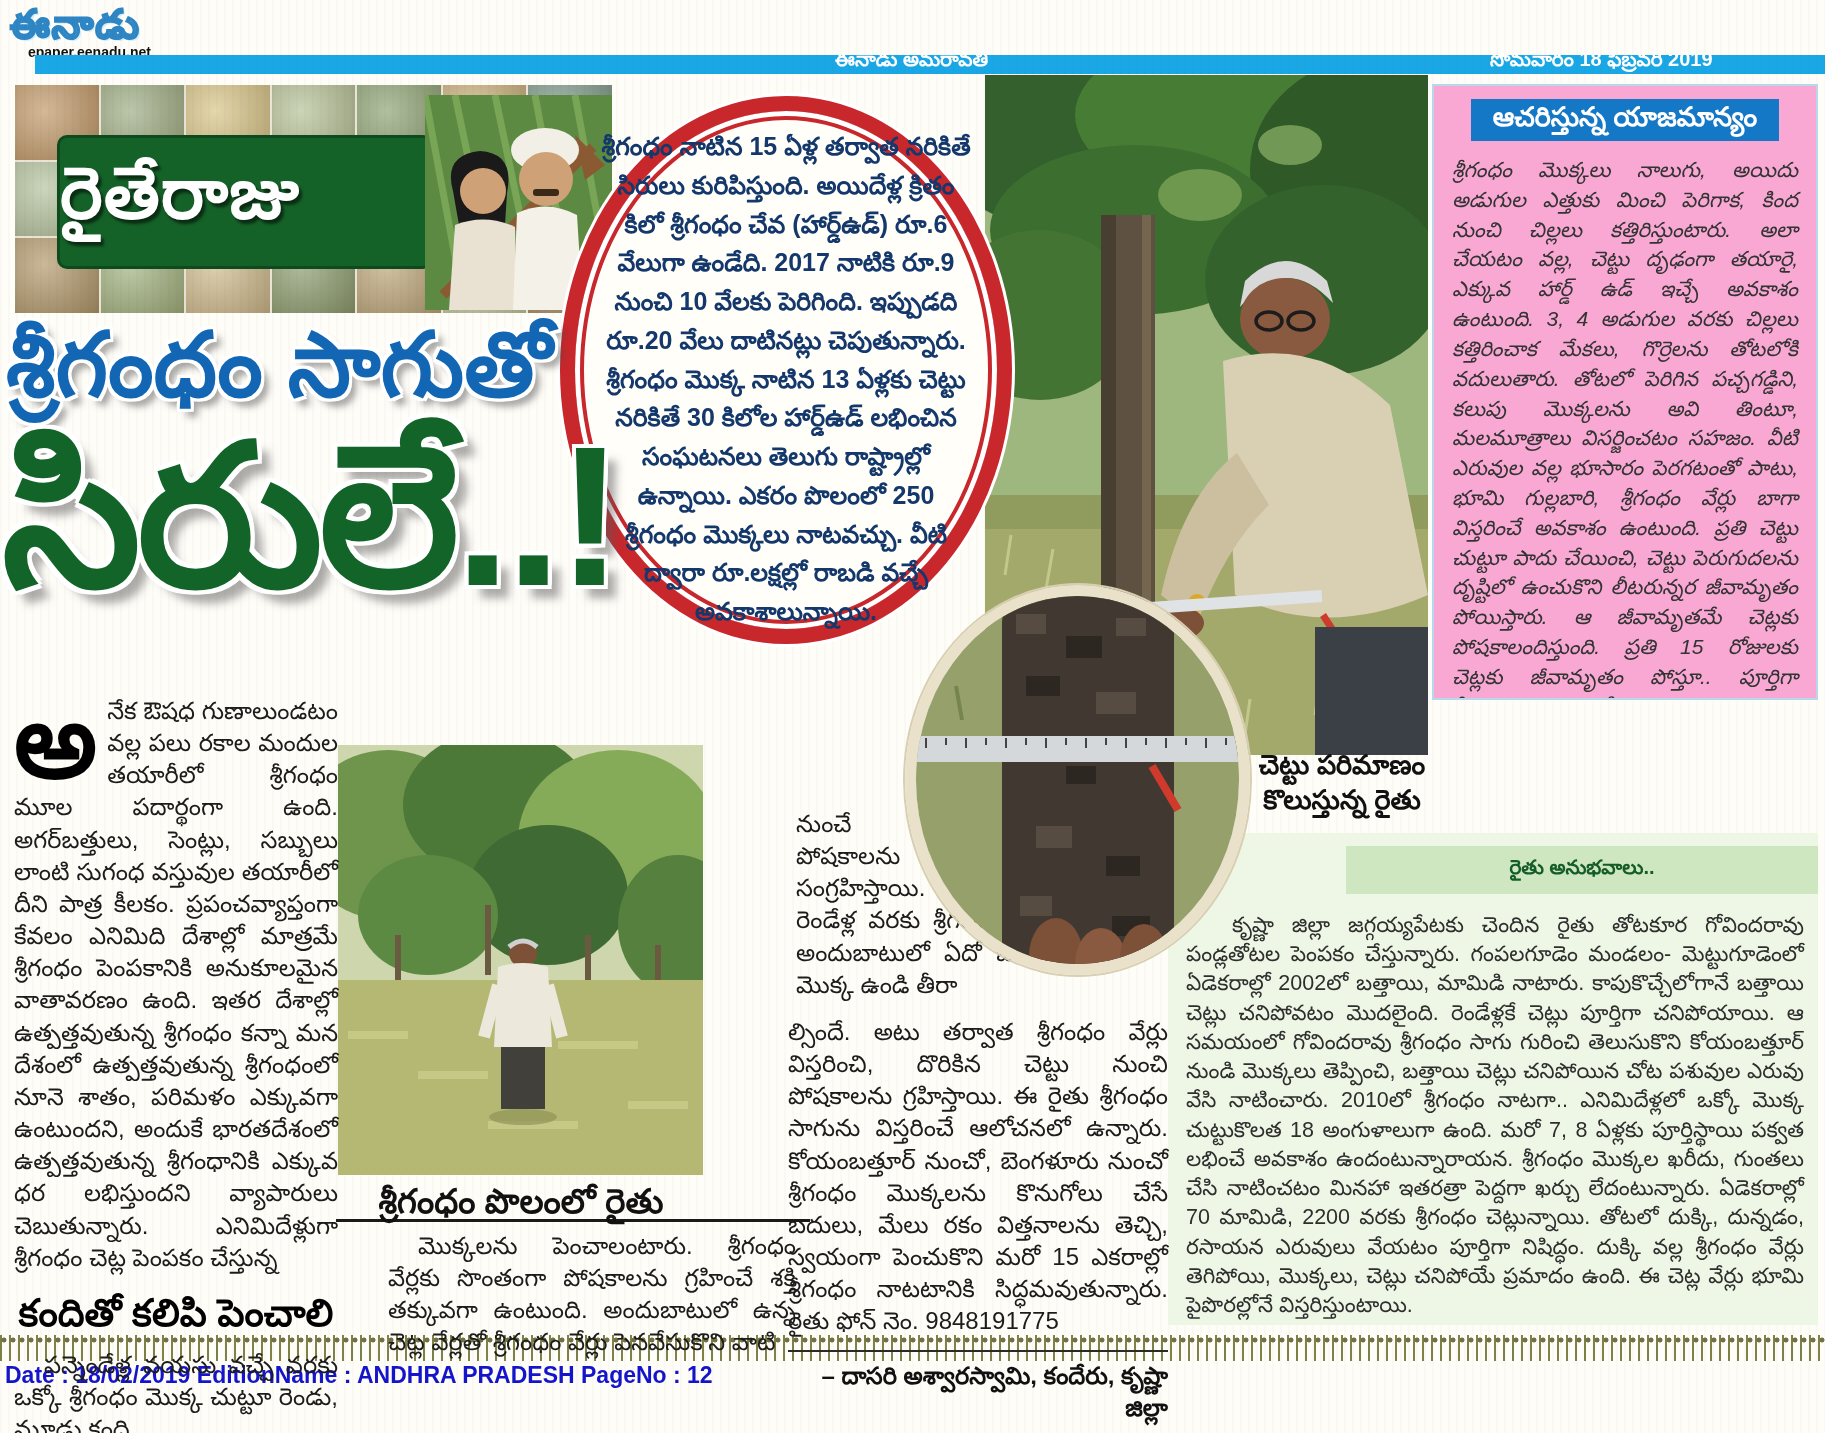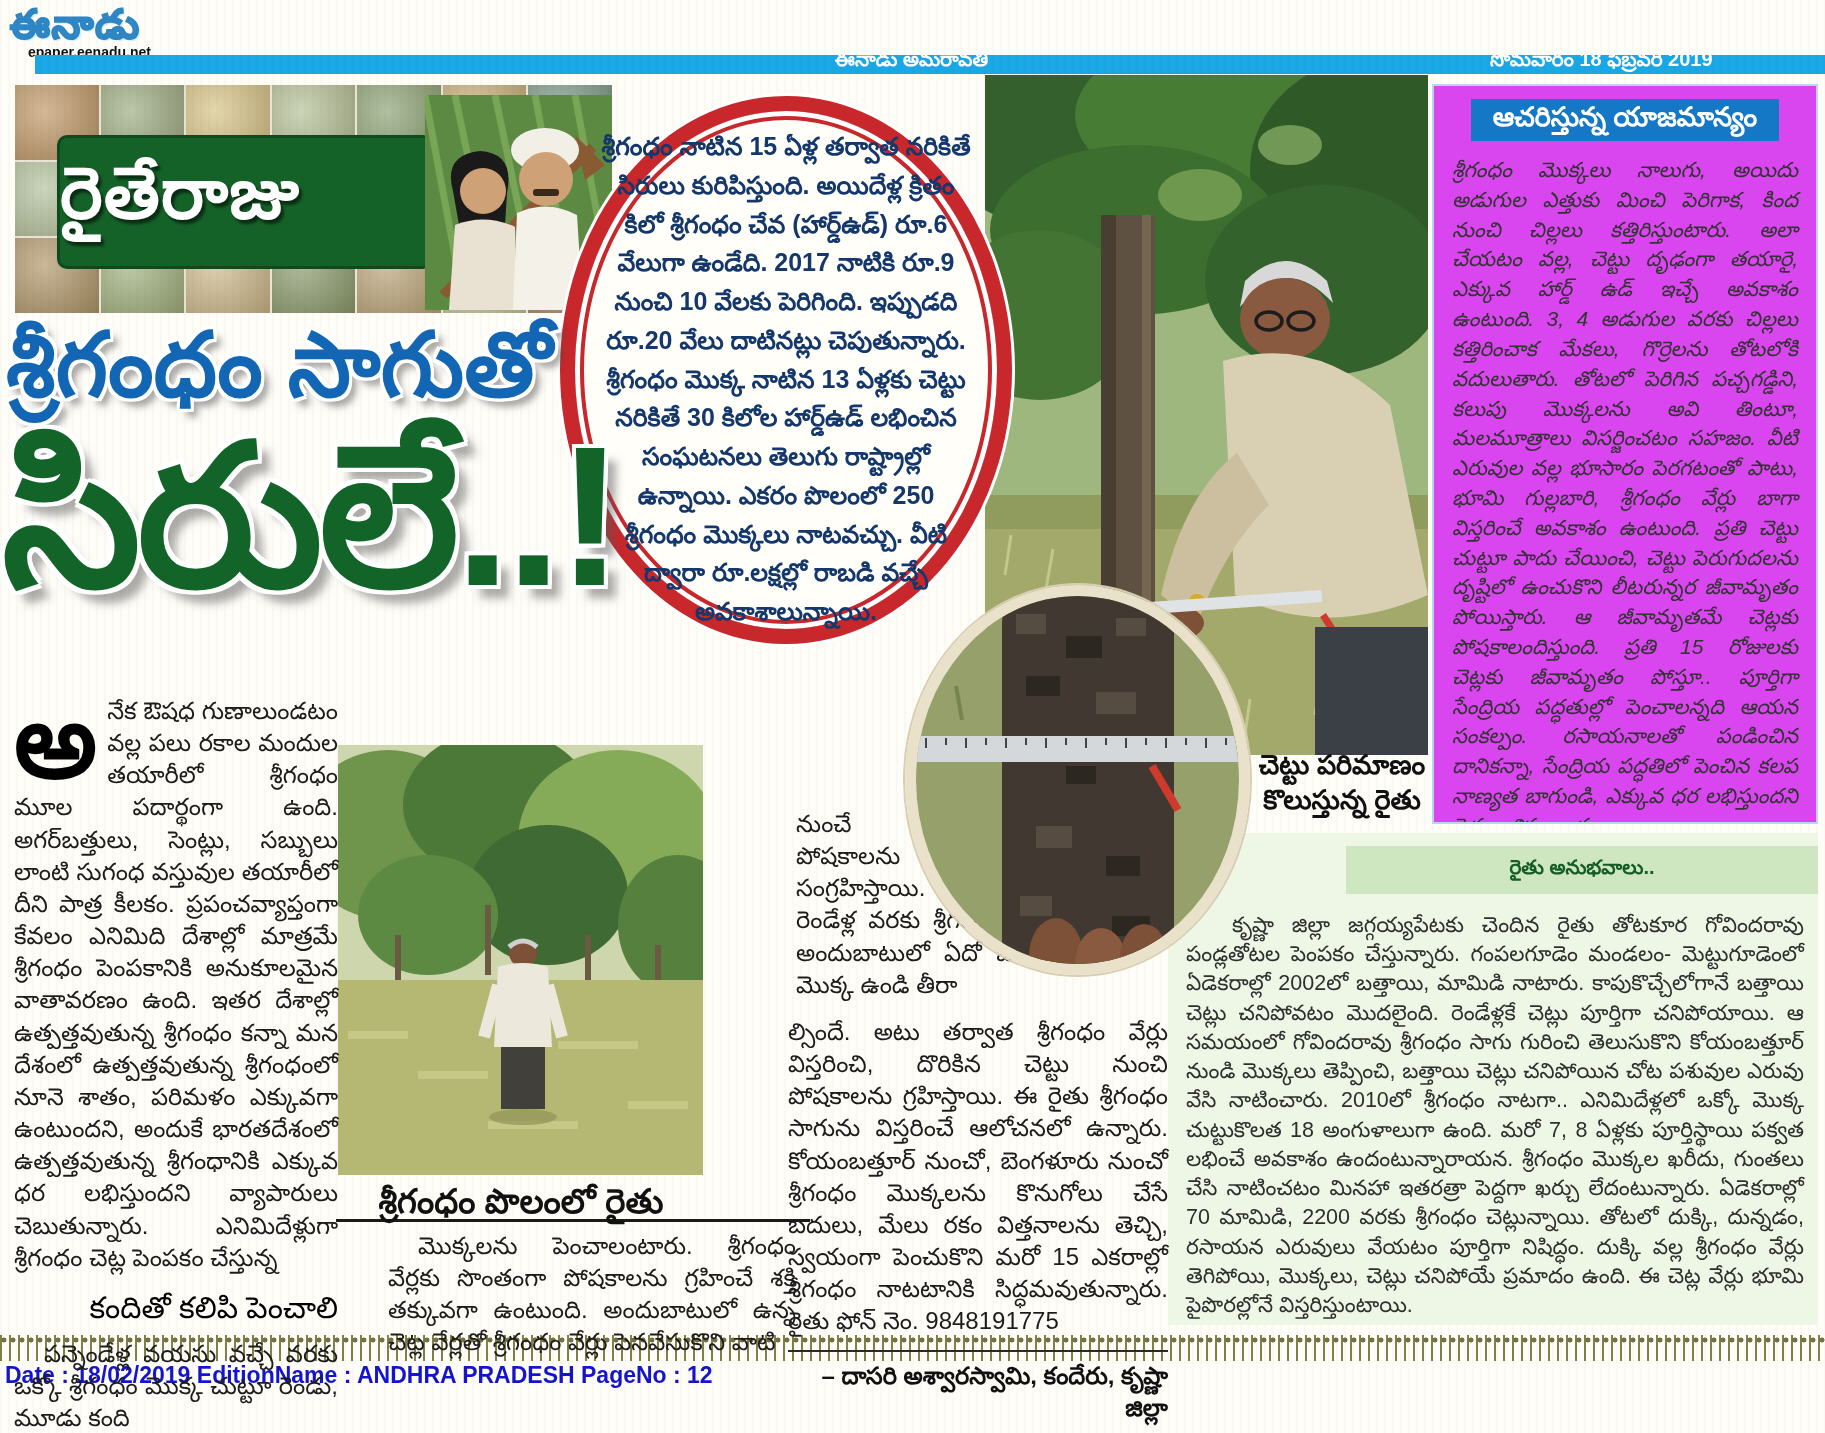--- a/index.html
+++ b/index.html
@@ -50,37 +50,37 @@
   .photo-main{left:985px;top:75px;width:443px;height:680px;z-index:1;}
   .photo-circle{left:905px;top:585px;width:345px;height:390px;border-radius:50%;overflow:hidden;
     border:11px solid #e9e1ca;box-shadow:0 0 0 2px #d8cfb2;z-index:4;box-sizing:border-box;}
   .photo-orchard{left:338px;top:745px;width:365px;height:430px;z-index:1;}
   .cap{font-weight:bold;color:#111;z-index:5;}
   .cap-tree{left:1252px;top:748px;width:180px;font-size:27px;line-height:1.3;text-align:center;}
   .cap-orchard{left:336px;top:1182px;width:370px;font-size:34px;text-align:center;}
   .rule-mid{left:336px;top:1219px;width:474px;height:3px;background:#1a1a1a;}
 
   
-  .mgmt{left:1432px;top:84px;width:386px;height:740px;background:#d946ef;border:2px solid #b7d7ec;box-sizing:border-box;overflow:hidden;z-index:2;}
+  .mgmt{left:1432px;top:84px;width:386px;height:616px;background:#f9a8d4;border:2px solid #b7d7ec;box-sizing:border-box;overflow:hidden;z-index:2;}
   .mgmt-head{margin:13px auto 4px auto;width:308px;height:42px;background:#1578c6;color:#fff;font-weight:bold;
     font-size:27px;display:flex;align-items:center;justify-content:center;}
   .mgmt-body{padding:10px 18px;font-style:italic;font-size:21px;line-height:1.42;text-align:justify;color:#333;}
 
   
   .expbox{left:1168px;top:833px;width:650px;height:492px;background:#eef6e5;box-sizing:border-box;overflow:hidden;z-index:2;}
   .exp-head{position:absolute;right:0;top:13px;width:472px;height:48px;background:#cfe7c0;color:#145c28;
     font-weight:bold;font-size:20px;display:flex;align-items:center;justify-content:center;}
   .exp-body{position:absolute;left:18px;right:14px;top:78px;bottom:8px;font-size:21.5px;line-height:1.36;
     text-align:justify;color:#2e2e2e;text-indent:46px;}
 
   
   .bodytext{font-size:24px;line-height:1.34;text-align:justify;color:#1c1c1c;z-index:2;}
   .col1{left:14px;top:695px;width:324px;}
   .dropcap{float:left;font-size:104px;line-height:.78;font-weight:bold;color:#000;margin:6px 10px 0 0;}
-  .subhead{font-size:30px;font-weight:normal;color:#000;margin:14px 0 10px 0;text-align:right;}
+  .subhead{font-size:38px;font-weight:bold;color:#000;margin:14px 0 10px 0;text-align:center;}
   .p-indent{text-indent:30px;}
   .col2{left:388px;top:1230px;width:408px;}
   .col3a{left:796px;top:808px;width:230px;}
   .col3b{left:788px;top:1016px;width:380px;}
   .byline{margin-top:12px;border-top:2px solid #2a2a2a;padding-top:8px;font-weight:bold;font-size:24px;text-align:right;color:#111;}
 
   
   .deco{left:0;top:1335px;width:1825px;height:26px;
     background-image:radial-gradient(circle at 4px 5px,#5a5a28 2.2px,transparent 2.8px),
       repeating-linear-gradient(90deg,#6b6b2a 0 1.6px,transparent 1.6px 9px);

